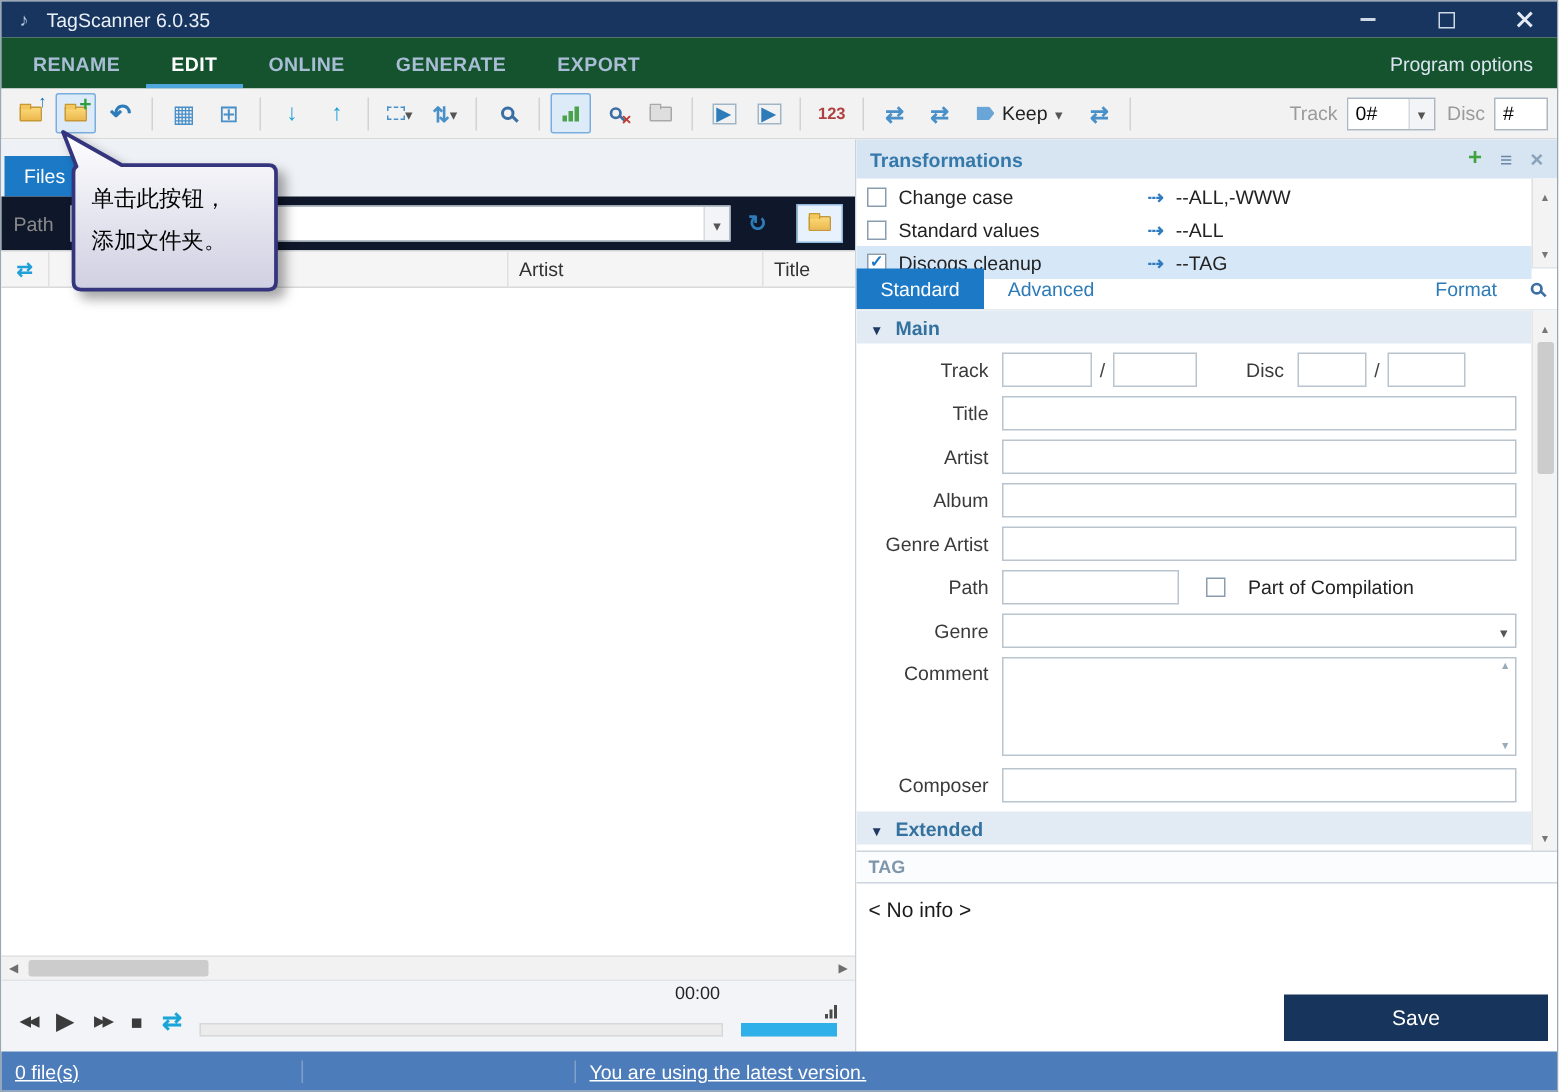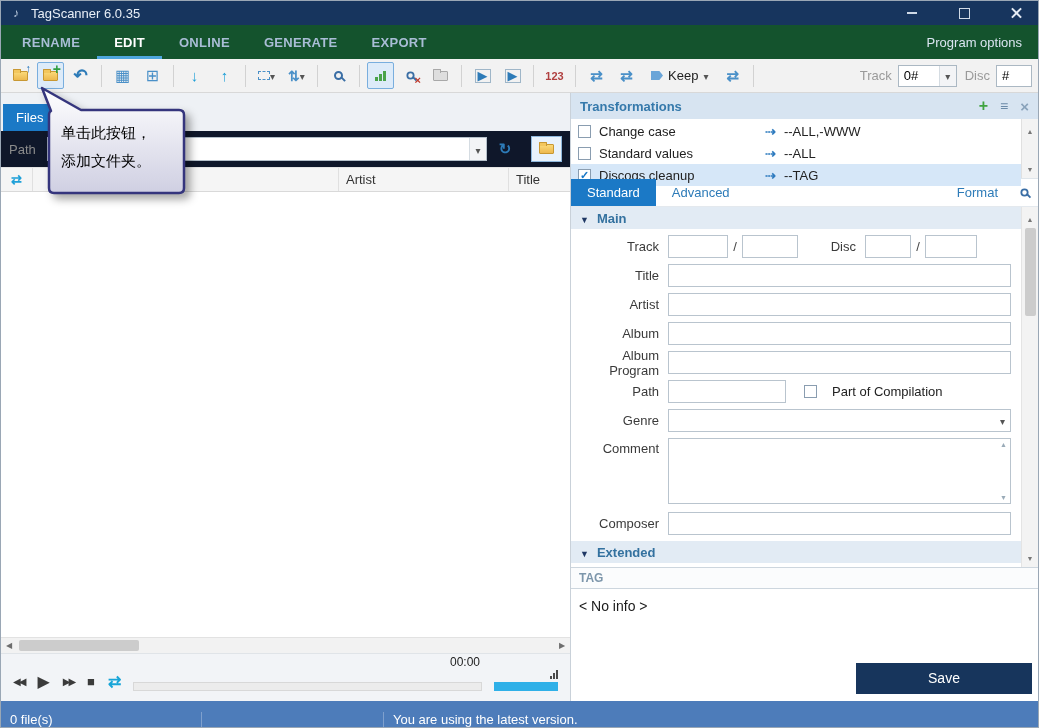--- a/index.html
+++ b/index.html
@@ -165,21 +165,21 @@
   .editor-scroll { width:17px; background:#f3f3f3; border-left:1px solid #e4e4e4; display:flex; flex-direction:column; align-items:center; padding:3px 0; }
   .es-thumb { width:11px; height:88px; background:#cccccc; border-radius:2px; margin-top:3px; }
   .es-space { flex:1; }
   .tag-bar { height:22px; border-top:1px solid #cdd6de; border-bottom:1px solid #cdd6de; background:#fbfcfd; display:flex; align-items:center; padding:0 8px; color:#7d96ab; font-weight:bold; font-size:12px; }
   .no-info { padding:9px 8px; font-size:14px; color:#1a1a1a; }
   .rp-space { flex:1; }
   .save-row { height:46px; display:flex; align-items:center; justify-content:flex-end; padding:0 6px; }
   .save-btn { width:176px; height:31px; background:#17355c; color:#fff; border:none; font-size:14px; font-family:inherit; }
 
   
-  .statusbar { height:26px; background:#4d7cba; color:#fff; display:flex; align-items:flex-end; }
+  .statusbar { height:26px; background:#4d7cba; color:#fff; display:flex; align-items:center;text-decoration:underline; }
   .sb-c1 { width:200px; padding-left:9px; }
   .sb-div { width:1px; height:15px; background:#7fa0cd; }
   .sb-c2 { width:181px; }
   .sb-c3 { padding-left:9px; }
 
   
   .callout { position:absolute; left:38px; top:84px; width:160px; height:120px; z-index:40; filter:drop-shadow(5px 5px 4px rgba(0,0,0,.35)); pointer-events:none; }
   .callout svg { position:absolute; inset:0; }
   .callout-text { position:absolute; left:22px; top:34px; font-size:15px; color:#000; line-height:28px; }
 </style>
@@ -405,21 +405,21 @@
           </div>
           <div class="frow">
             <span class="flabel">Artist</span>
             <input class="tinput wide" style="">
           </div>
           <div class="frow">
             <span class="flabel">Album</span>
             <input class="tinput wide" style="">
           </div>
           <div class="frow">
-            <span class="flabel">Album Program</span>
+            <span class="flabel">Genre Artist</span>
             <input class="tinput wide" style="">
           </div>
           <div class="frow">
             <span class="flabel">Path</span>
             <input class="tinput w-year" style="">
             <span class="checkbox cb-comp"></span>
             <span class="cb-label">Part of Compilation</span>
           </div>
           <div class="frow">
             <span class="flabel">Genre</span>

